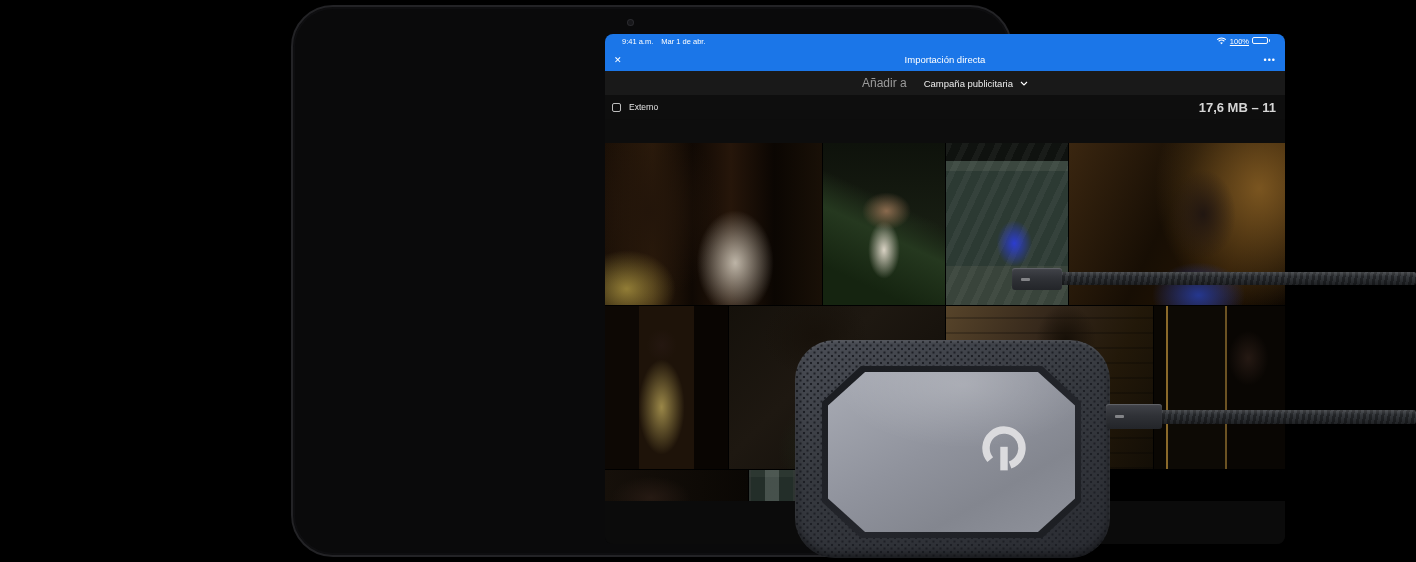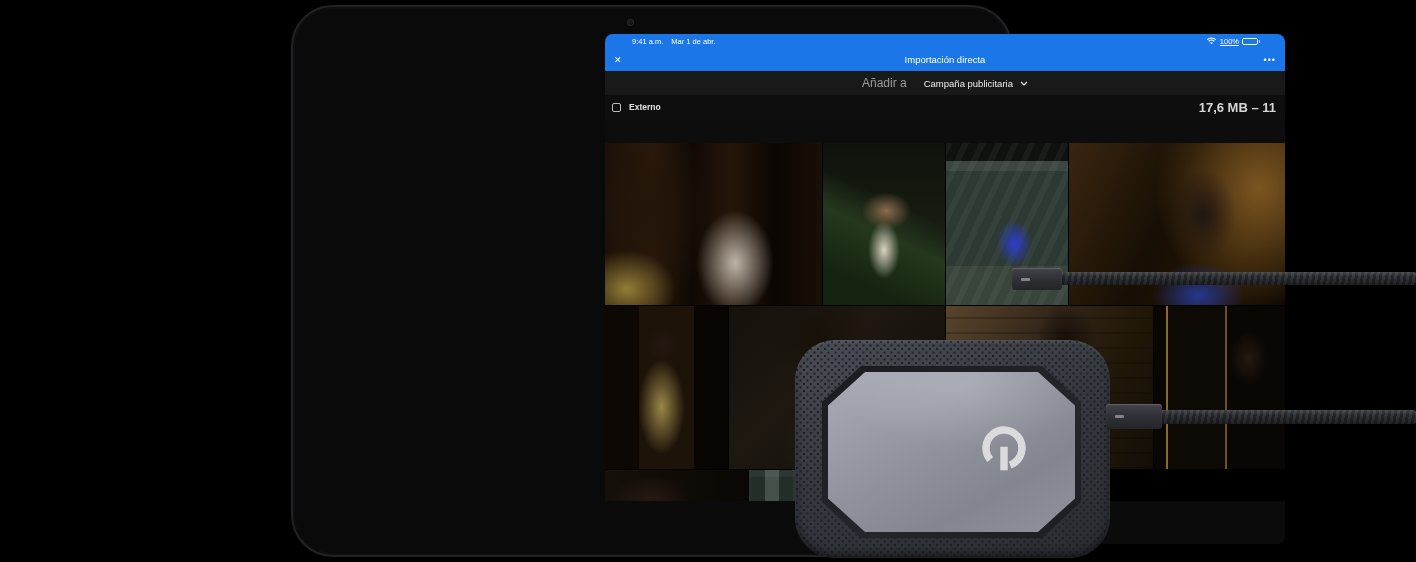--- a/index.html
+++ b/index.html
@@ -13,23 +13,23 @@
           box-shadow:inset 0 0 0 2px #0e0e10; }
   .camera-dot { position:absolute; left:335px; top:13px; width:5px; height:5px;
           border-radius:50%; background:#17171a; box-shadow:0 0 0 1px #2a2a2e; }
 
   
   .screen { position:absolute; left:312px; top:27px; width:680px; height:510px;
             background:#0d0d0d; border-radius:8px; overflow:hidden; }
 
   .statusbar { position:absolute; left:0; top:0; width:100%; height:14px;
                background:#1b76e8; display:flex; align-items:center;
-               padding:0 27px; color:#fff; font-size:7.5px; }
+               padding:0 17px; color:#fff; font-size:7.5px; }
   .statusbar .time { margin-right:8px; }
-  .statusbar .right { margin-left:auto; display:flex; align-items:center; gap:3px;text-decoration:underline; }
+  .statusbar .right { margin-left:auto; display:flex; gap:3px;text-decoration:underline; }
   .battery { width:16px; height:7px; border:1px solid rgba(255,255,255,.95);
              border-radius:2px; position:relative; padding:1px; }
   .battery .fill { width:100%; height:100%; background:#fff; border-radius:1px; }
   .battery:after { content:""; position:absolute; right:-3px; top:1.5px; width:1.5px;
              height:3px; background:rgba(255,255,255,.85); border-radius:0 1px 1px 0; }
 
   .importbar { position:absolute; left:0; top:14px; width:100%; height:23px;
                background:#1b76e8; display:flex; align-items:center; justify-content:center; }
   .importbar .title { color:#fff; font-size:9.5px; }
   .close-btn { position:absolute; left:9px; top:0; height:100%; display:flex;
@@ -41,21 +41,21 @@
             background:#191919; display:flex; align-items:center; justify-content:center; gap:5px; }
   .addbar .lbl { color:#9a9a9a; font-size:12px; }
   .addbar .val { color:#ededed; font-size:9.5px;margin-left:12px; }
   .addbar svg { margin-left:2px; }
 
   .src-row { position:absolute; left:0; width:100%; height:24px; background:#0e0e0e;
              display:flex; align-items:center; padding:0 9px 0 7px; }
   .src-row.r1 { top:61px; } .src-row.r2 { top:85px; }
   .checkbox { width:9px; height:9px; border:1px solid #bdbdbd; border-radius:2px;
               margin-right:8px; flex:0 0 auto; }
-  .src-row .lab { color:#e2e2e2; font-size:8.5px;font-weight:bold; }
+  .src-row .lab { color:#e2e2e2; font-size:8.5px; }
   .src-row .meta { margin-left:auto; color:#d6d6d6; font-size:13px;font-weight:bold; }
 
   
   .grid { position:absolute; left:0; top:109px; width:680px; height:358px; background:#000; }
   .cell { position:absolute; background-size:cover; }
   .c1 { left:0; top:0; width:217px; height:162px;
     background:
       radial-gradient(55px 75px ellipse at 60% 74%, rgba(206,198,184,.9), rgba(206,198,184,0) 70%),
       radial-gradient(70px 55px ellipse at 10% 90%, rgba(165,143,62,.85), rgba(165,143,62,0) 70%),
       radial-gradient(95px 115px ellipse at 20% 42%, #23150a, rgba(35,21,10,0) 78%),

